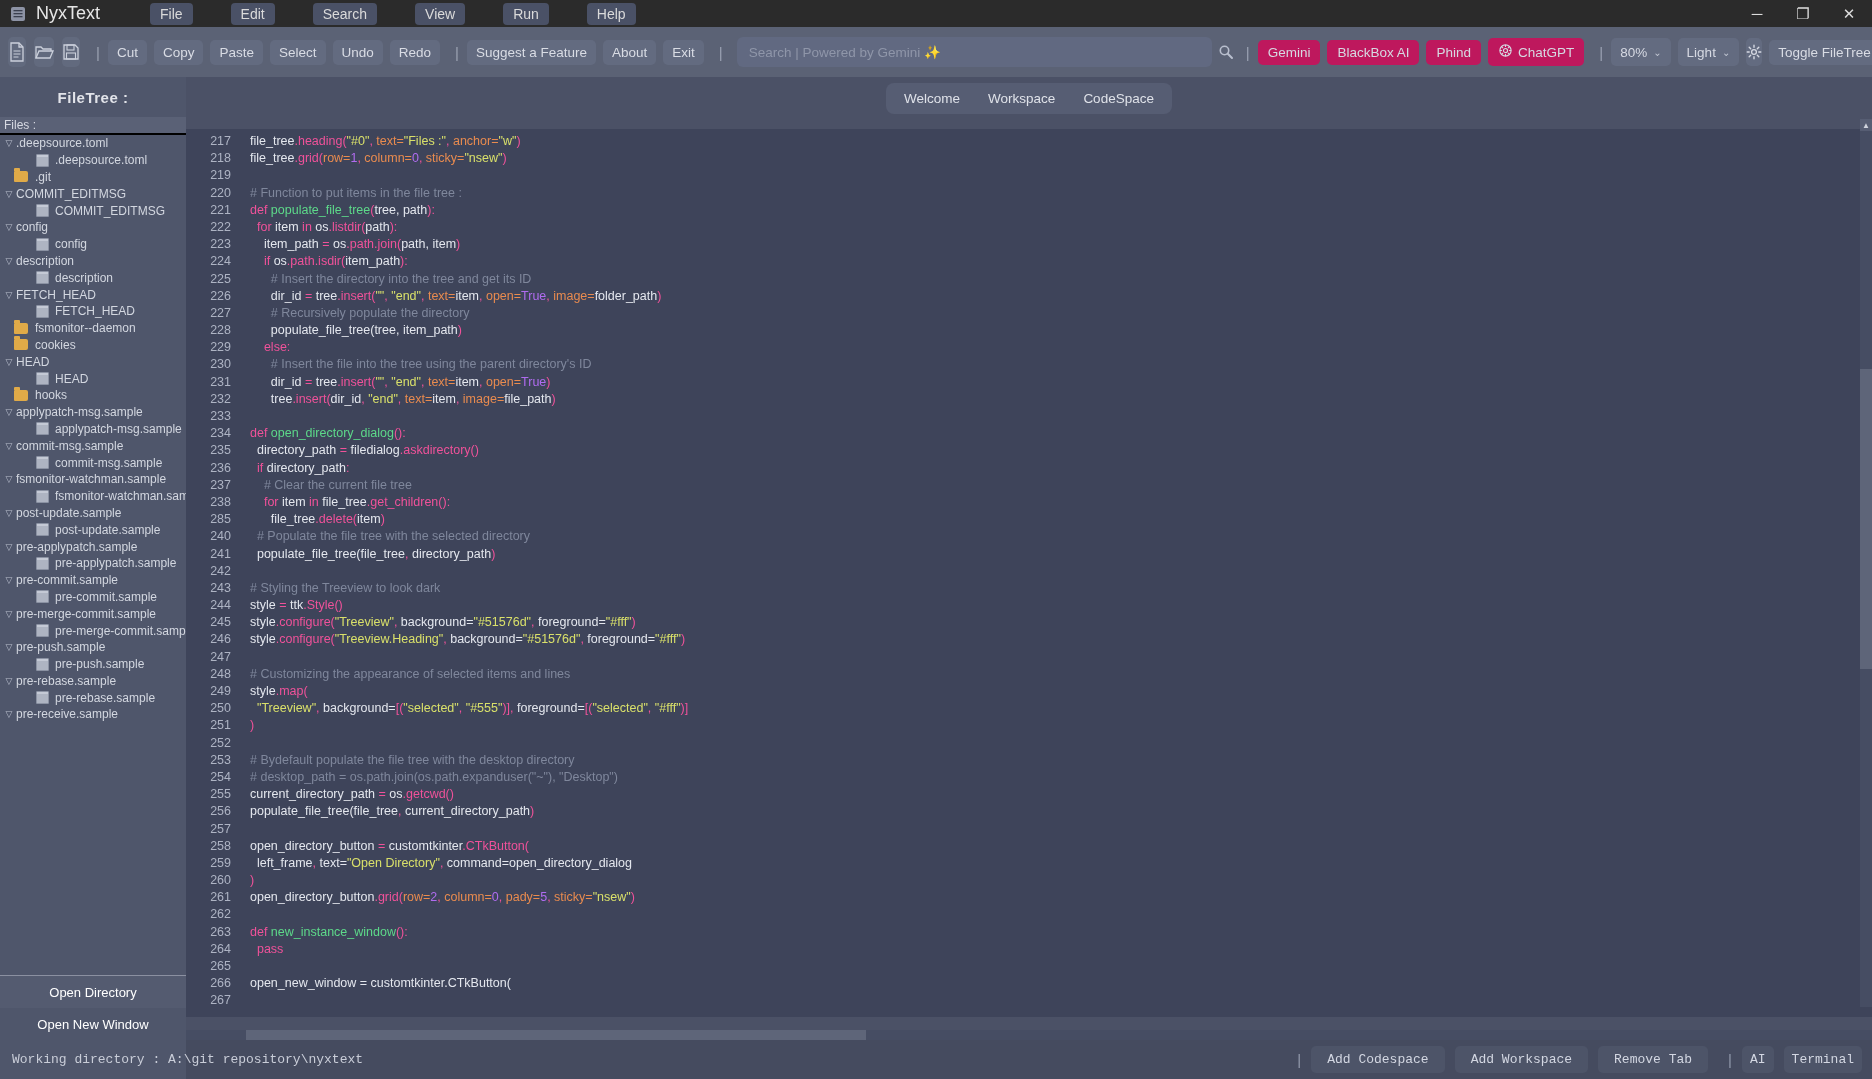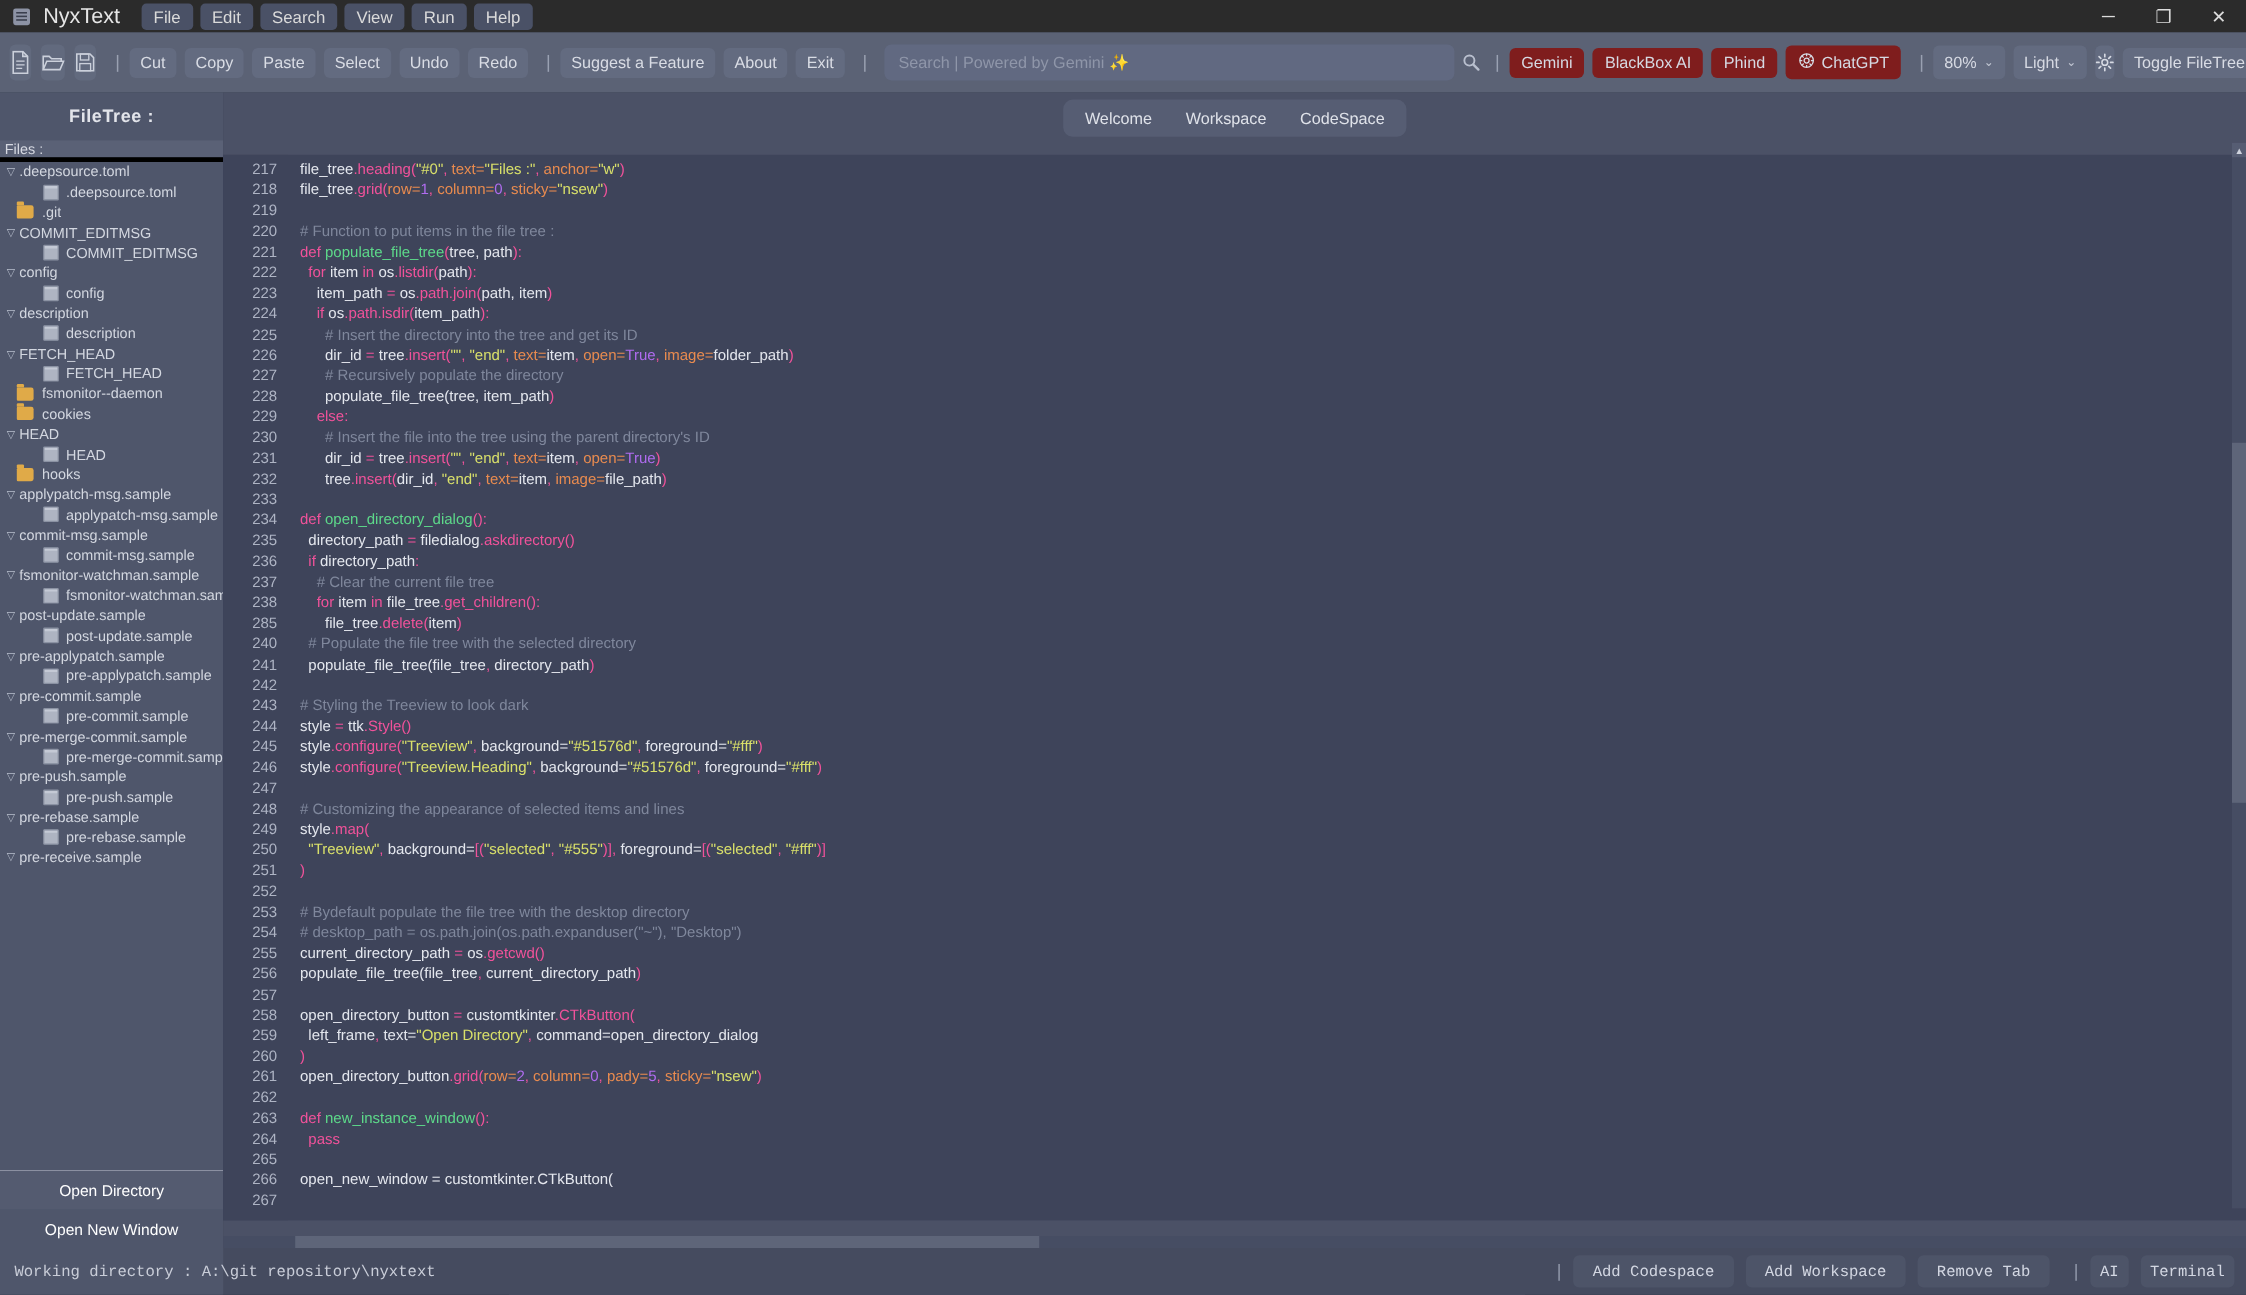--- a/index.html
+++ b/index.html
@@ -18,21 +18,21 @@
     padding-left: 10px; gap: 0px;
   }
   .tb-logo { width: 16px; height: 16px; position: relative; }
   .tb-logo svg { display: block; }
   .tb-title {
     color: #e6e6e6; font-size: 18px; margin-left: 10px; margin-right: 18px;
     white-space: nowrap;
   }
   .menu-item {
     color: #dadada; font-size: 14px; padding: 3px 10px; border-radius: 4px;
-    background: #4a5166; margin-right: 6px; white-space: nowrap; cursor: default;
+    background: #4a5166; margin-right: 6px; white-space: nowrap; cursor: default; margin-left: 32px;
   }
   .tb-spacer { flex: 1; }
   .win-btn {
     width: 46px; height: 27px; display: flex; align-items: center;
     justify-content: center; color: #dcdcdc; font-size: 15px;
   }
 
   
   #toolbar {
     position: absolute; top: 27px; left: 0; width: 1872px; height: 50px;
@@ -54,21 +54,21 @@
     flex: 0 0 auto; width: 475px; height: 30px; background: #616981;
     border-radius: 6px; margin: 0 6px; display: flex; align-items: center;
     padding: 0 12px;
   }
   #search-box input {
     width: 100%; background: transparent; border: none; outline: none;
     color: #d9dce4; font-size: 13.5px; font-family: "Liberation Sans", sans-serif;
   }
   #search-box input::placeholder { color: #8f96a9; }
   .ai-btn {
-    color: #d6d9e2; font-size: 13.5px; background: #7f1d1d; border-radius: 5px;
+    color: #d6d9e2; font-size: 13.5px; background: #be185d; border-radius: 5px;
     padding: 5px 10px; margin-right: 7px; white-space: nowrap;
     display: flex; align-items: center; gap: 5px;
   }
   .sel-box {
     background: #636b80; border-radius: 5px; height: 28px;
     display: flex; align-items: center; padding: 0 9px; margin-right: 7px;
     color: #d6d9e2; font-size: 13.5px; gap: 6px; white-space: nowrap;
   }
   .sel-box.zoom { width: 72px; justify-content: space-between; }
   .sel-box.theme { width: 113px; justify-content: space-between; }
@@ -87,21 +87,21 @@
     position: absolute; top: 77px; left: 0; width: 186px; height: 963px;
     background: #4f566b; display: flex; flex-direction: column;
   }
   #ft-header {
     height: 40px; display: flex; align-items: center; justify-content: center;
     color: #e2e4ea; font-size: 15px; font-weight: bold; letter-spacing: .5px;
   }
   #ft-files-label {
     height: 18px; background: #5a6176; color: #d6d9e2; font-size: 12px;
     padding-left: 4px; display: flex; align-items: center;
-    border-bottom: 4px solid #000000;
+    border-bottom: 2px solid #000000;
   }
   #ft-list {
     flex: 1; overflow: hidden; position: relative; background: #4f566b;
   }
   .ft-row {
     height: 16.8px; display: flex; align-items: center; white-space: nowrap;
     font-size: 12px; color: #d3d7e0; padding-left: 2px;
   }
   .ft-row.child { padding-left: 36px; }
   .ft-row.folder { padding-left: 14px; }

